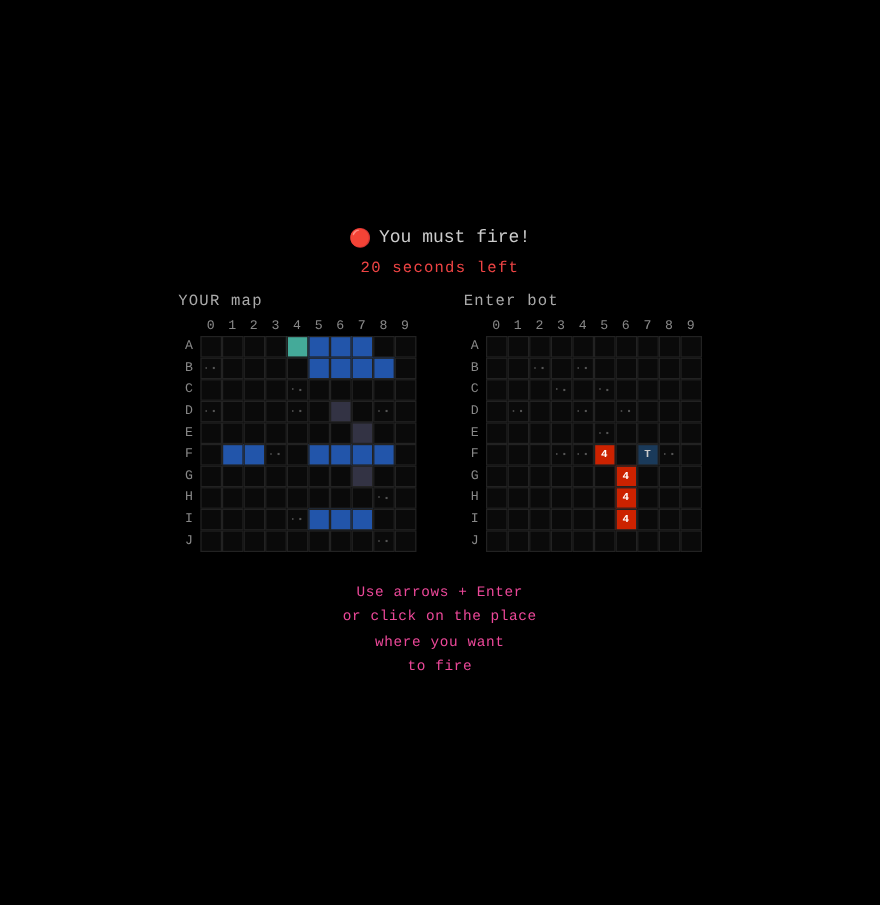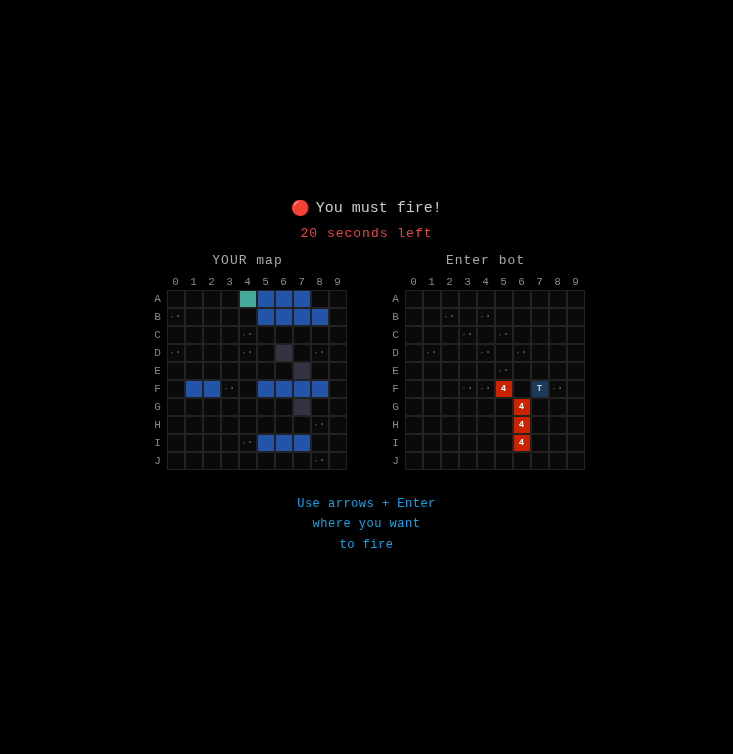--- a/index.html
+++ b/index.html
@@ -46,21 +46,21 @@
     }
 
     .maps-container {
       display: flex;
       gap: 40px;
     }
 
     .map-section {
       display: flex;
       flex-direction: column;
-      align-items: center;
+      align-items: flex-start;
     }
 
     .map-title {
       font-size: 13px;
       color: #aaa;
       margin-bottom: 6px;
       letter-spacing: 1px;
     }
 
     .grid-wrapper {
@@ -126,21 +126,21 @@
     .cell-miss::after {
       content: '·';
       font-size: 12px;
       color: #555;
     }
 
     .instructions {
       margin-top: 20px;
       text-align: center;
       font-size: 12px;
-      color: #0ea5e9;
+      color: #ec4899;
       line-height: 1.7;
       letter-spacing: 0.5px;
     }
   </style>
 </head>
 <body>
 
 <div id="app">
 
   <div class="fire-notice">
@@ -449,17 +449,18 @@
               <div class="cell cell-empty"></div>
             </div>
           </div>
       </div>
     </div>
 
   </div>
 
   <div class="instructions">
     <div>Use arrows + Enter</div>
+    <div>or click on the place</div>
     <div>where you want</div>
     <div>to fire</div>
   </div>
 
 </div>
 
 </body></html>

